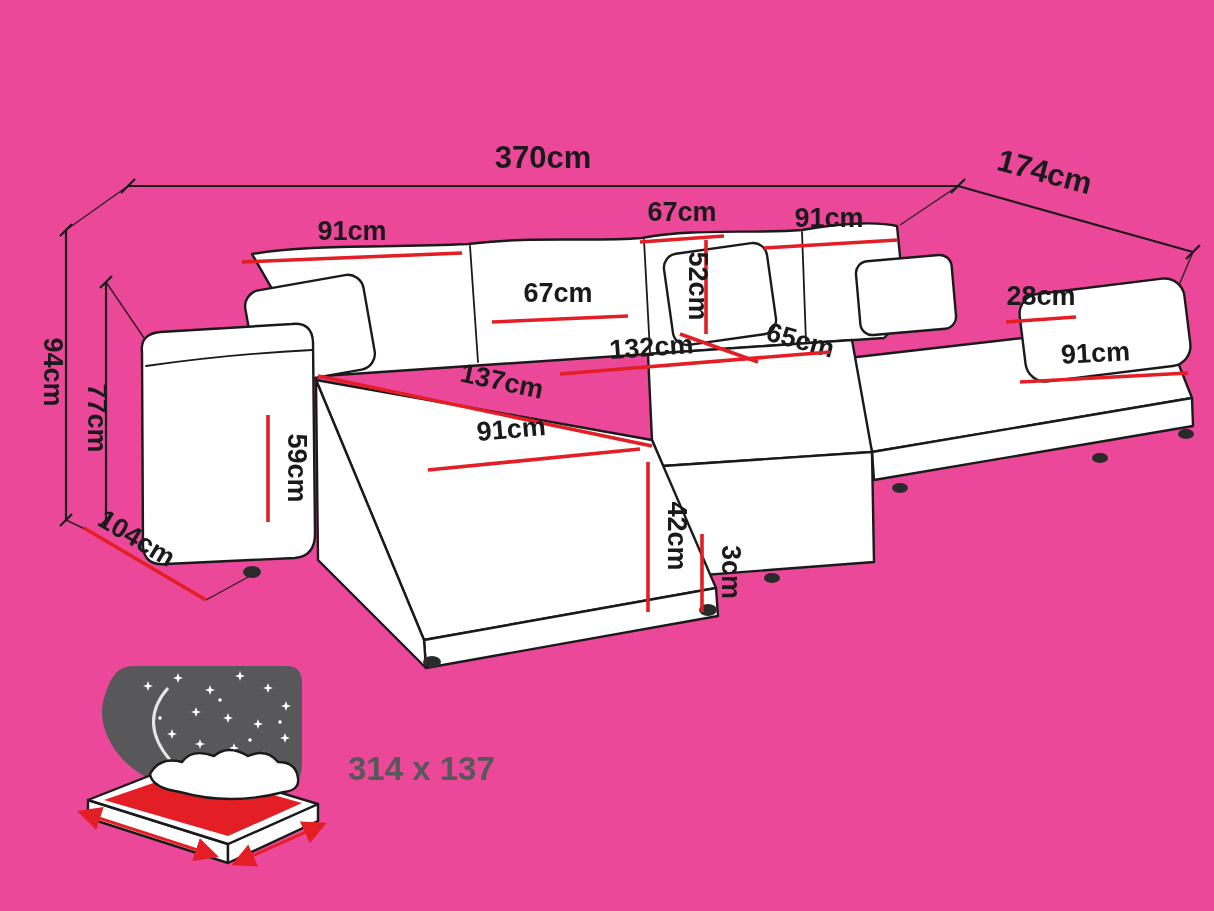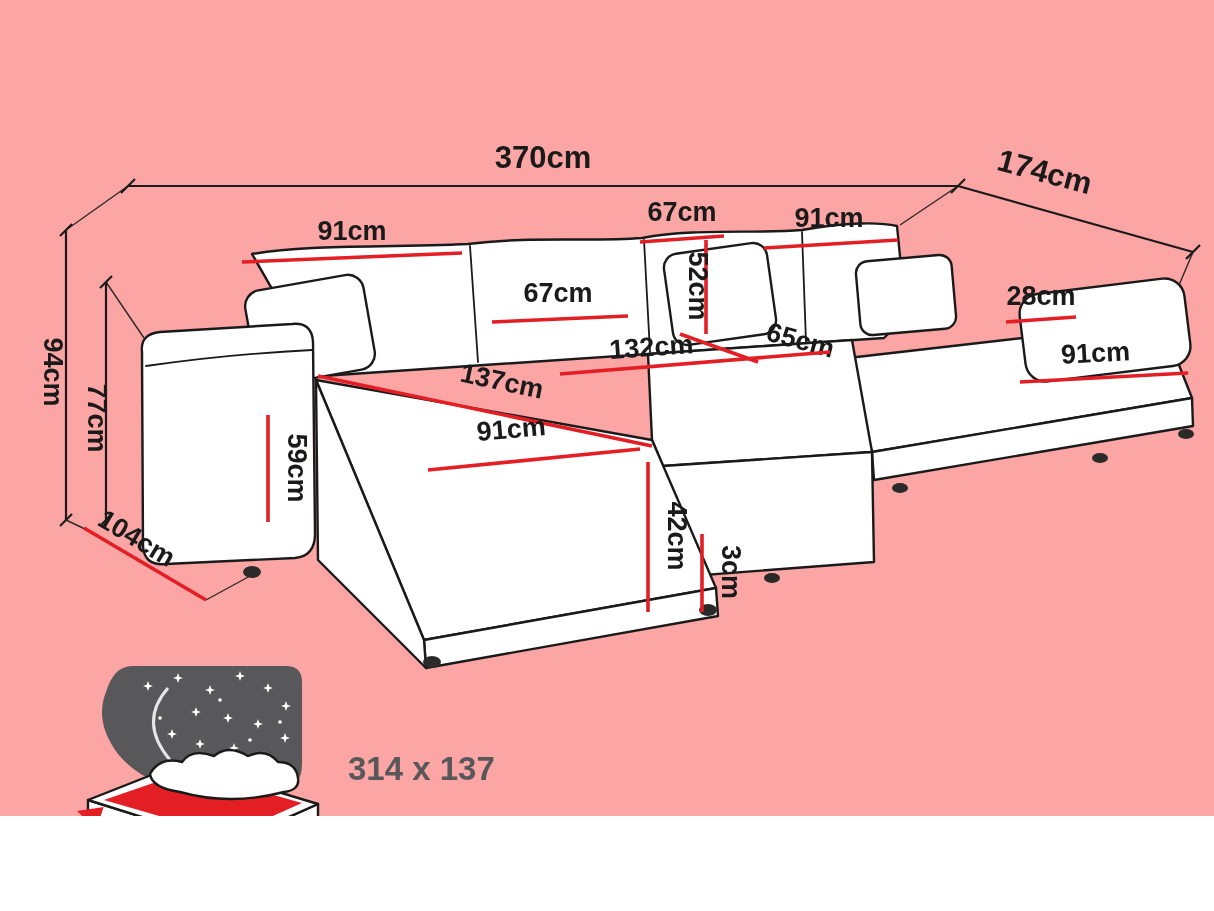--- a/index.html
+++ b/index.html
@@ -1,17 +1,17 @@
 <!DOCTYPE html>
 <html><head>
 <meta charset="utf-8">
 <title>Diagram</title>
 <style>
   html,body{margin:0;padding:0;background:#ffffff;}
-  .stage{width:1214px;height:816px;position:relative;background:#fca5a5;overflow:hidden;}
+  .stage{width:1214px;height:911px;position:relative;background:#ec4899;overflow:hidden;}
   svg{display:block;}
   text{font-family:"Liberation Sans", sans-serif;font-weight:700;fill:#1a1a1a;}
   .dim{font-size:27px;}
   .dim-lg{font-size:31px;}
   .sleep-label{font-size:33px;fill:#58585a;}
   .blk{stroke:#1a1a1a;stroke-width:2.2;fill:none;}
   .thin{stroke:#1a1a1a;stroke-width:1.4;fill:none;opacity:.9;}
   .sofa{stroke:#1a1a1a;stroke-width:2.4;fill:#ffffff;stroke-linejoin:round;stroke-linecap:round;}
   .seam{stroke:#1a1a1a;stroke-width:1.8;fill:none;stroke-linecap:round;}
   .red{stroke:#e31e24;stroke-width:3.6;fill:none;stroke-linecap:butt;}

